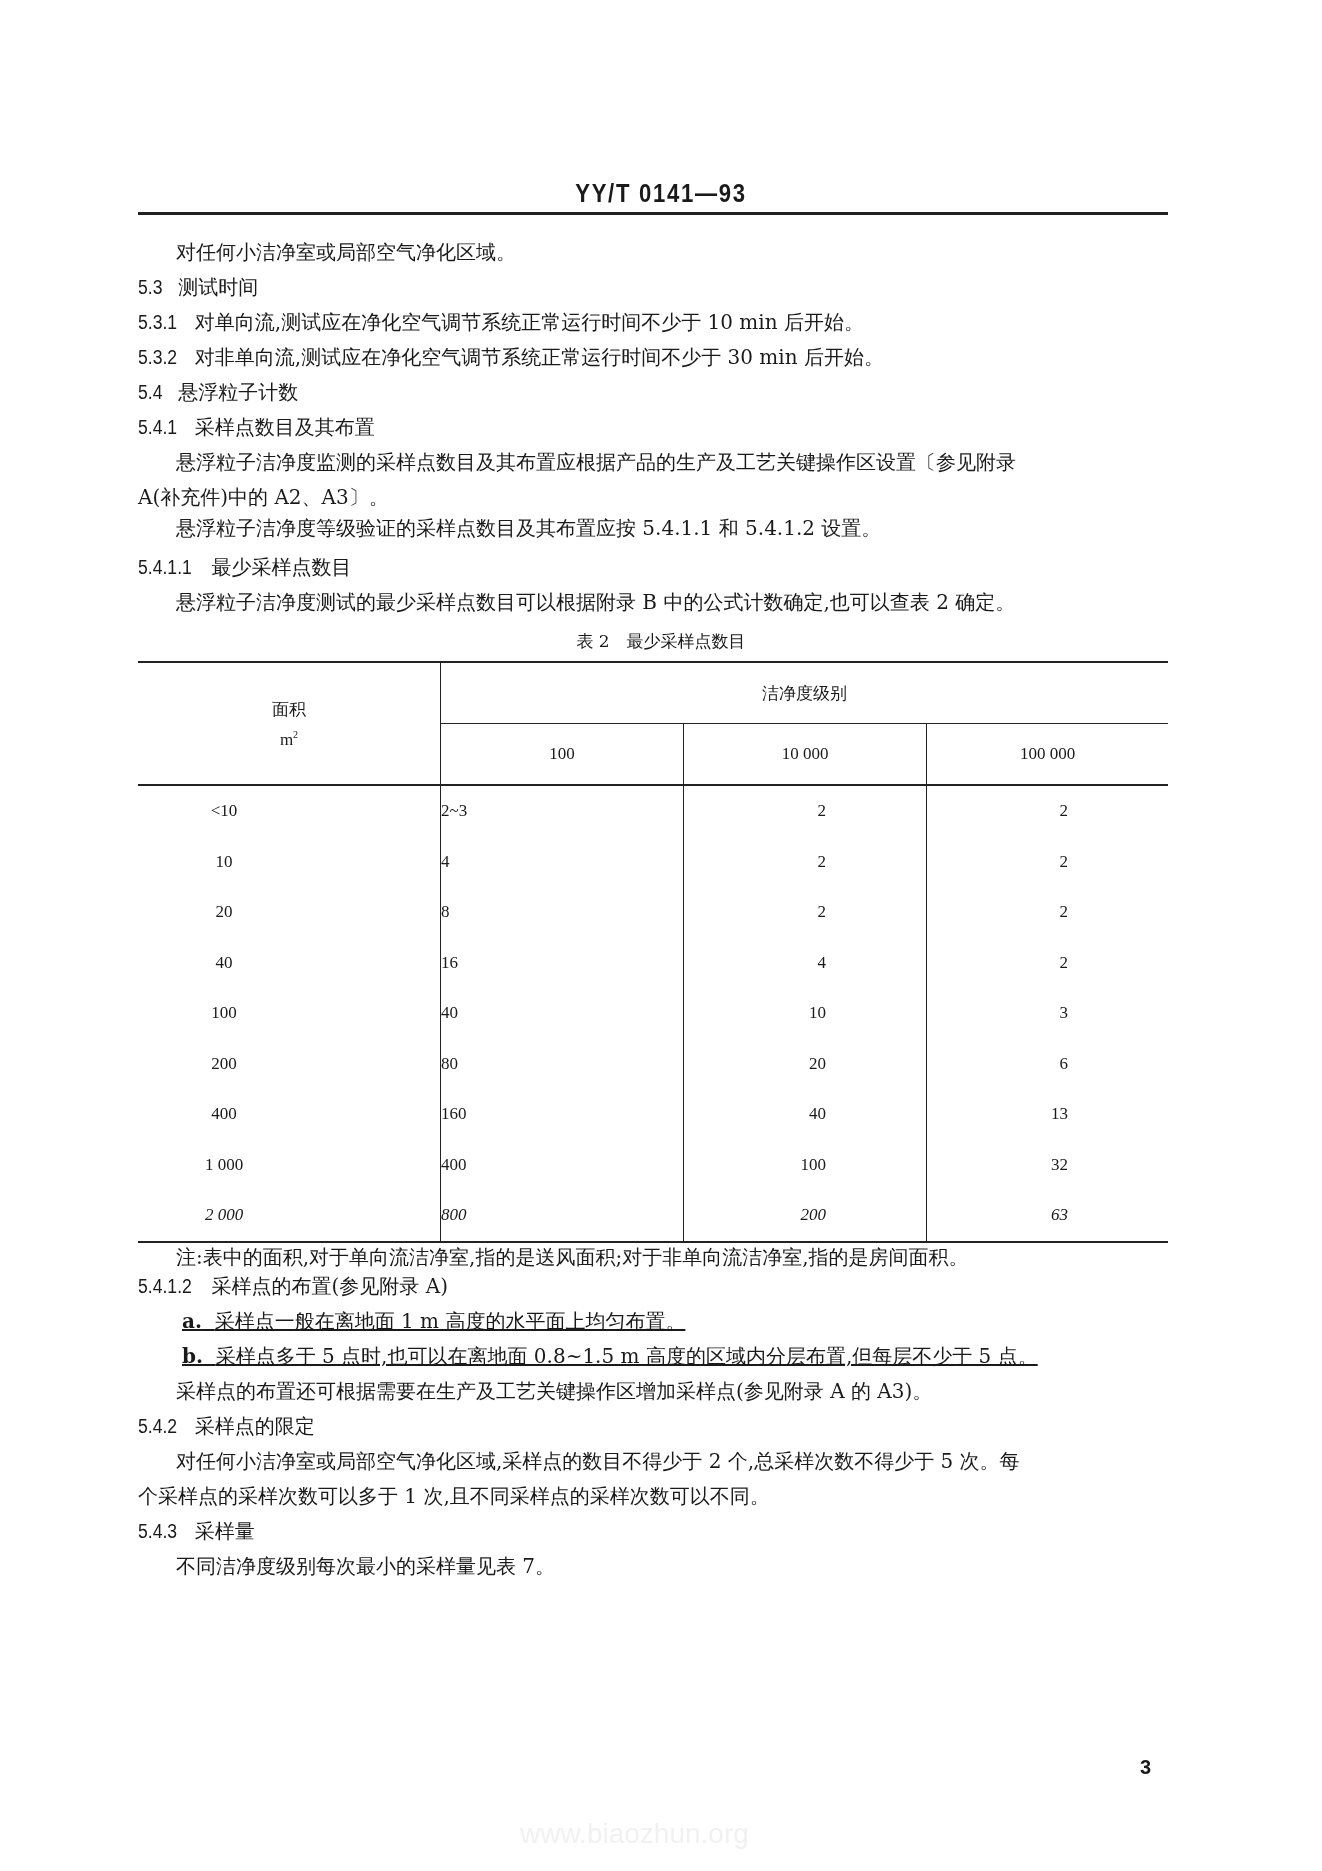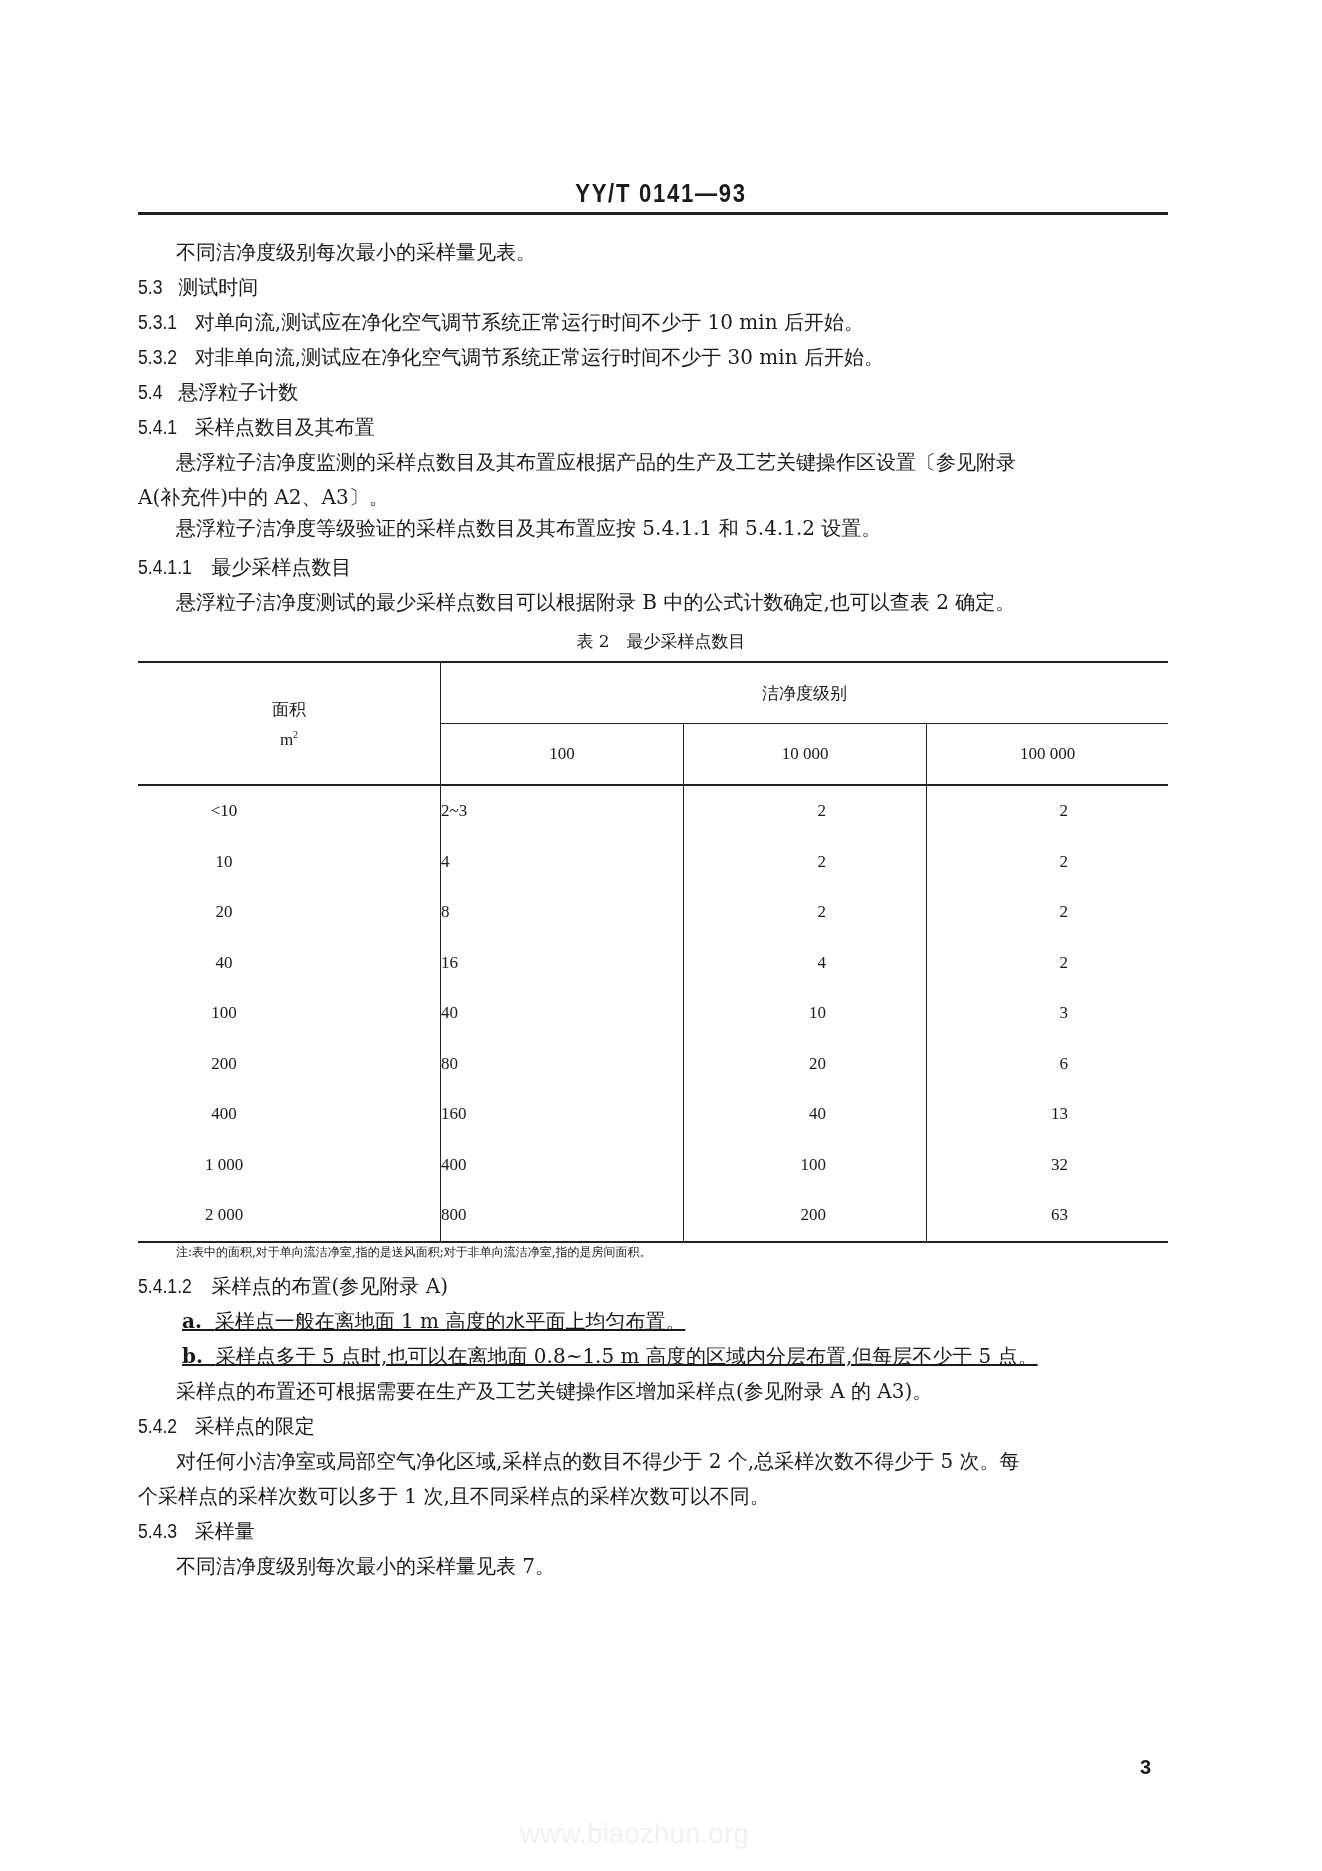--- a/index.html
+++ b/index.html
@@ -11,41 +11,41 @@
   .hdr-rule{left:138px;width:1030px;top:212px;height:3px;background:#222;}
   .line{position:absolute;font-size:20px;line-height:28px;white-space:nowrap;left:138px;}
   .ind{left:176px;}
   .ind2{left:182px;text-decoration:underline;}
   .num{display:inline-block;font-family:"Liberation Sans",sans-serif;transform:scaleX(0.88);transform-origin:left;margin-right:6px;}
   .caption{left:0;width:1322px;text-align:center;top:630px;font-size:17px;}
   table.t2{position:absolute;left:138px;top:661px;width:1030px;border-collapse:collapse;
            font-size:17px;font-family:"Liberation Serif",serif;}
   table.t2 td, table.t2 th{font-weight:normal;text-align:center;padding:0;}
   .t2 .top{border-top:2px solid #222;}
-  .t2 .bot{border-bottom:2px solid #222;}
+  .t2 .bot{border-bottom:2px solid #222;font-style:italic;}
   .t2 .vl{border-left:1.5px solid #222;}
   .t2 .hsplit{border-bottom:1.5px solid #222;margin-top:32px;}
   .t2 .hdrbot{border-bottom:2px solid #222;}
   .t2 tr.data td{height:50.5px;}
   .t2 tr.data td.area{text-align:center;padding-right:130px;}
   .t2 tr.data td.c1{text-align:left;padding-right:105px;}
   .t2 tr.data td.c2{text-align:right;padding-right:100px;}
   .t2 tr.data td.c3{text-align:right;padding-right:100px;}
-  .note{left:176px;top:1244px;font-size:12px;}
+  .note{left:176px;top:1244px;font-size:20px;}
   .pageno{left:1140px;top:1756px;font-size:20px;font-family:"Liberation Sans",sans-serif;font-weight:bold;}
   .wm{left:520px;top:1818px;font-size:28px;color:#f1f1f1;font-family:"Liberation Sans",sans-serif;}
   sup{font-size:10px;}
 </style>
 </head>
 <body>
 
 <div class="abs hdr-code">YY/T 0141—93</div>
 <div class="abs hdr-rule"></div>
 
-<div class="line ind" style="top:238px">不同洁净度级别每次最小的采样量见表。</div>
+<div class="line ind" style="top:238px">对任何小洁净室或局部空气净化区域。</div>
 <div class="line" style="top:273px"><span class="num">5.3</span> <span>测试时间</span></div>
 <div class="line" style="top:308px"><span class="num">5.3.1</span> <span>对单向流,测试应在净化空气调节系统正常运行时间不少于 10 min 后开始。</span></div>
 <div class="line" style="top:343px"><span class="num">5.3.2</span> <span>对非单向流,测试应在净化空气调节系统正常运行时间不少于 30 min 后开始。</span></div>
 <div class="line" style="top:378px"><span class="num">5.4</span> <span>悬浮粒子计数</span></div>
 <div class="line" style="top:413px"><span class="num">5.4.1</span> <span>采样点数目及其布置</span></div>
 <div class="line ind" style="top:448px">悬浮粒子洁净度监测的采样点数目及其布置应根据产品的生产及工艺关键操作区设置〔参见附录</div>
 <div class="line" style="top:483px">A(补充件)中的 A2、A3〕。</div>
 <div class="line ind" style="top:514px">悬浮粒子洁净度等级验证的采样点数目及其布置应按 5.4.1.1 和 5.4.1.2 设置。</div>
 <div class="line" style="top:553px"><span class="num">5.4.1.1</span> <span>最少采样点数目</span></div>
 <div class="line ind" style="top:588px">悬浮粒子洁净度测试的最少采样点数目可以根据附录 B 中的公式计数确定,也可以查表 2 确定。</div>

